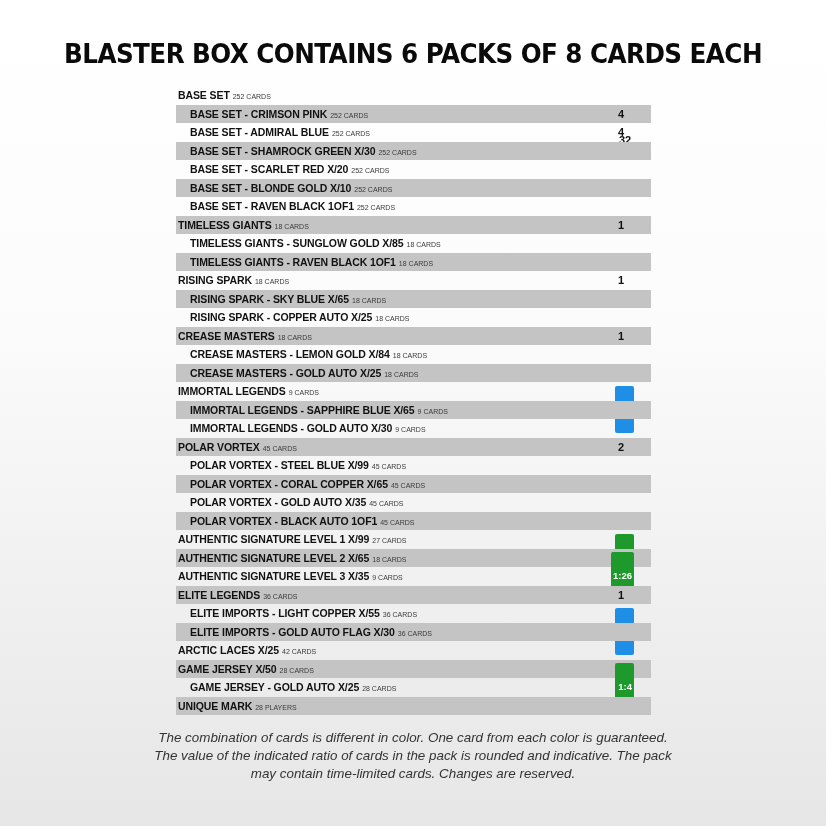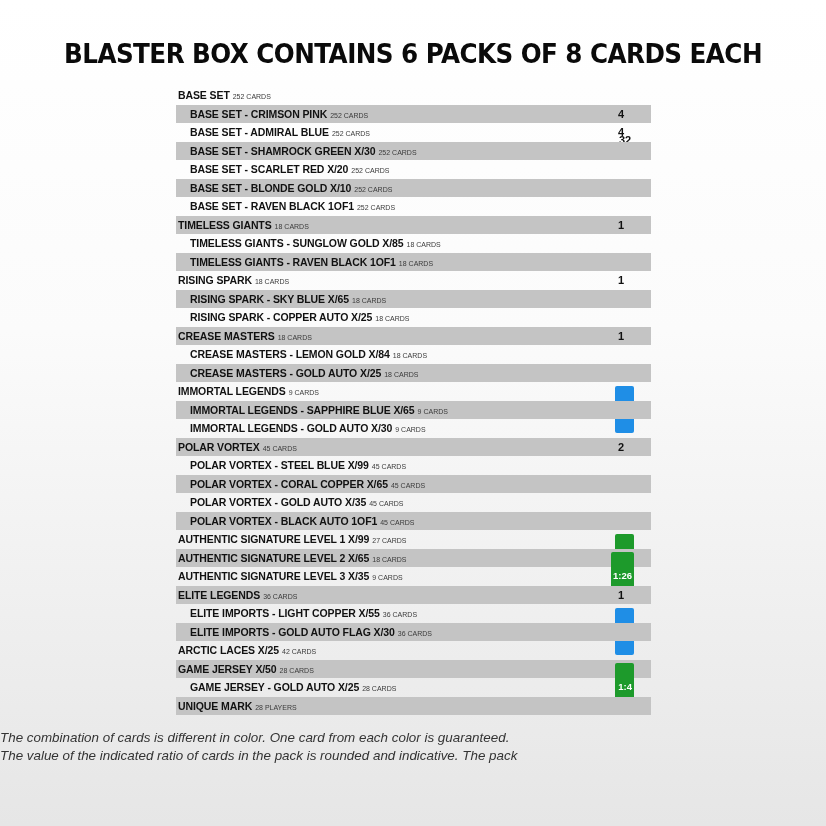--- a/index.html
+++ b/index.html
@@ -45,20 +45,21 @@
     height: 11px; line-height: 11px;
     padding: 18px 2px;
     border-radius: 2px;
     font-size: 9.5px; font-weight: bold; color: #fff;
     min-width: 15px; text-align: right;
   }
   .badge.blue { background: #1f8ee6; }
   .badge.green { background: #1d9a2b; }
   .footer {
     position: absolute; top: 729px; left: 0; width: 826px;
+    text-align: center;
     font-style: italic;
     font-size: 13.4px;
     line-height: 18px;
     color: #333;
   }
   .footer div { white-space: nowrap; }
 </style>
 </head>
 <body>
 
@@ -97,13 +98,14 @@
     <div class="row lvl1 shaded"><span class="label"><span class="name">ELITE IMPORTS - GOLD AUTO FLAG X/30</span><span class="count">36 CARDS</span></span></div>
     <div class="row lvl0"><span class="label"><span class="name">ARCTIC LACES X/25</span><span class="count">42 CARDS</span></span></div>
     <div class="row lvl0 shaded"><span class="label"><span class="name">GAME JERSEY X/50</span><span class="count">28 CARDS</span></span><span class="badge green">1:4</span></div>
     <div class="row lvl1"><span class="label"><span class="name">GAME JERSEY - GOLD AUTO X/25</span><span class="count">28 CARDS</span></span></div>
     <div class="row lvl0 shaded"><span class="label"><span class="name">UNIQUE MARK</span><span class="count">28 PLAYERS</span></span></div>
   </div>
 
 <div class="footer">
   <div>The combination of cards is different in color. One card from each color is guaranteed.</div>
   <div>The value of the indicated ratio of cards in the pack is rounded and indicative. The pack</div>
+  <div>may contain time-limited cards. Changes are reserved.</div>
 </div>
 
 </body></html>

